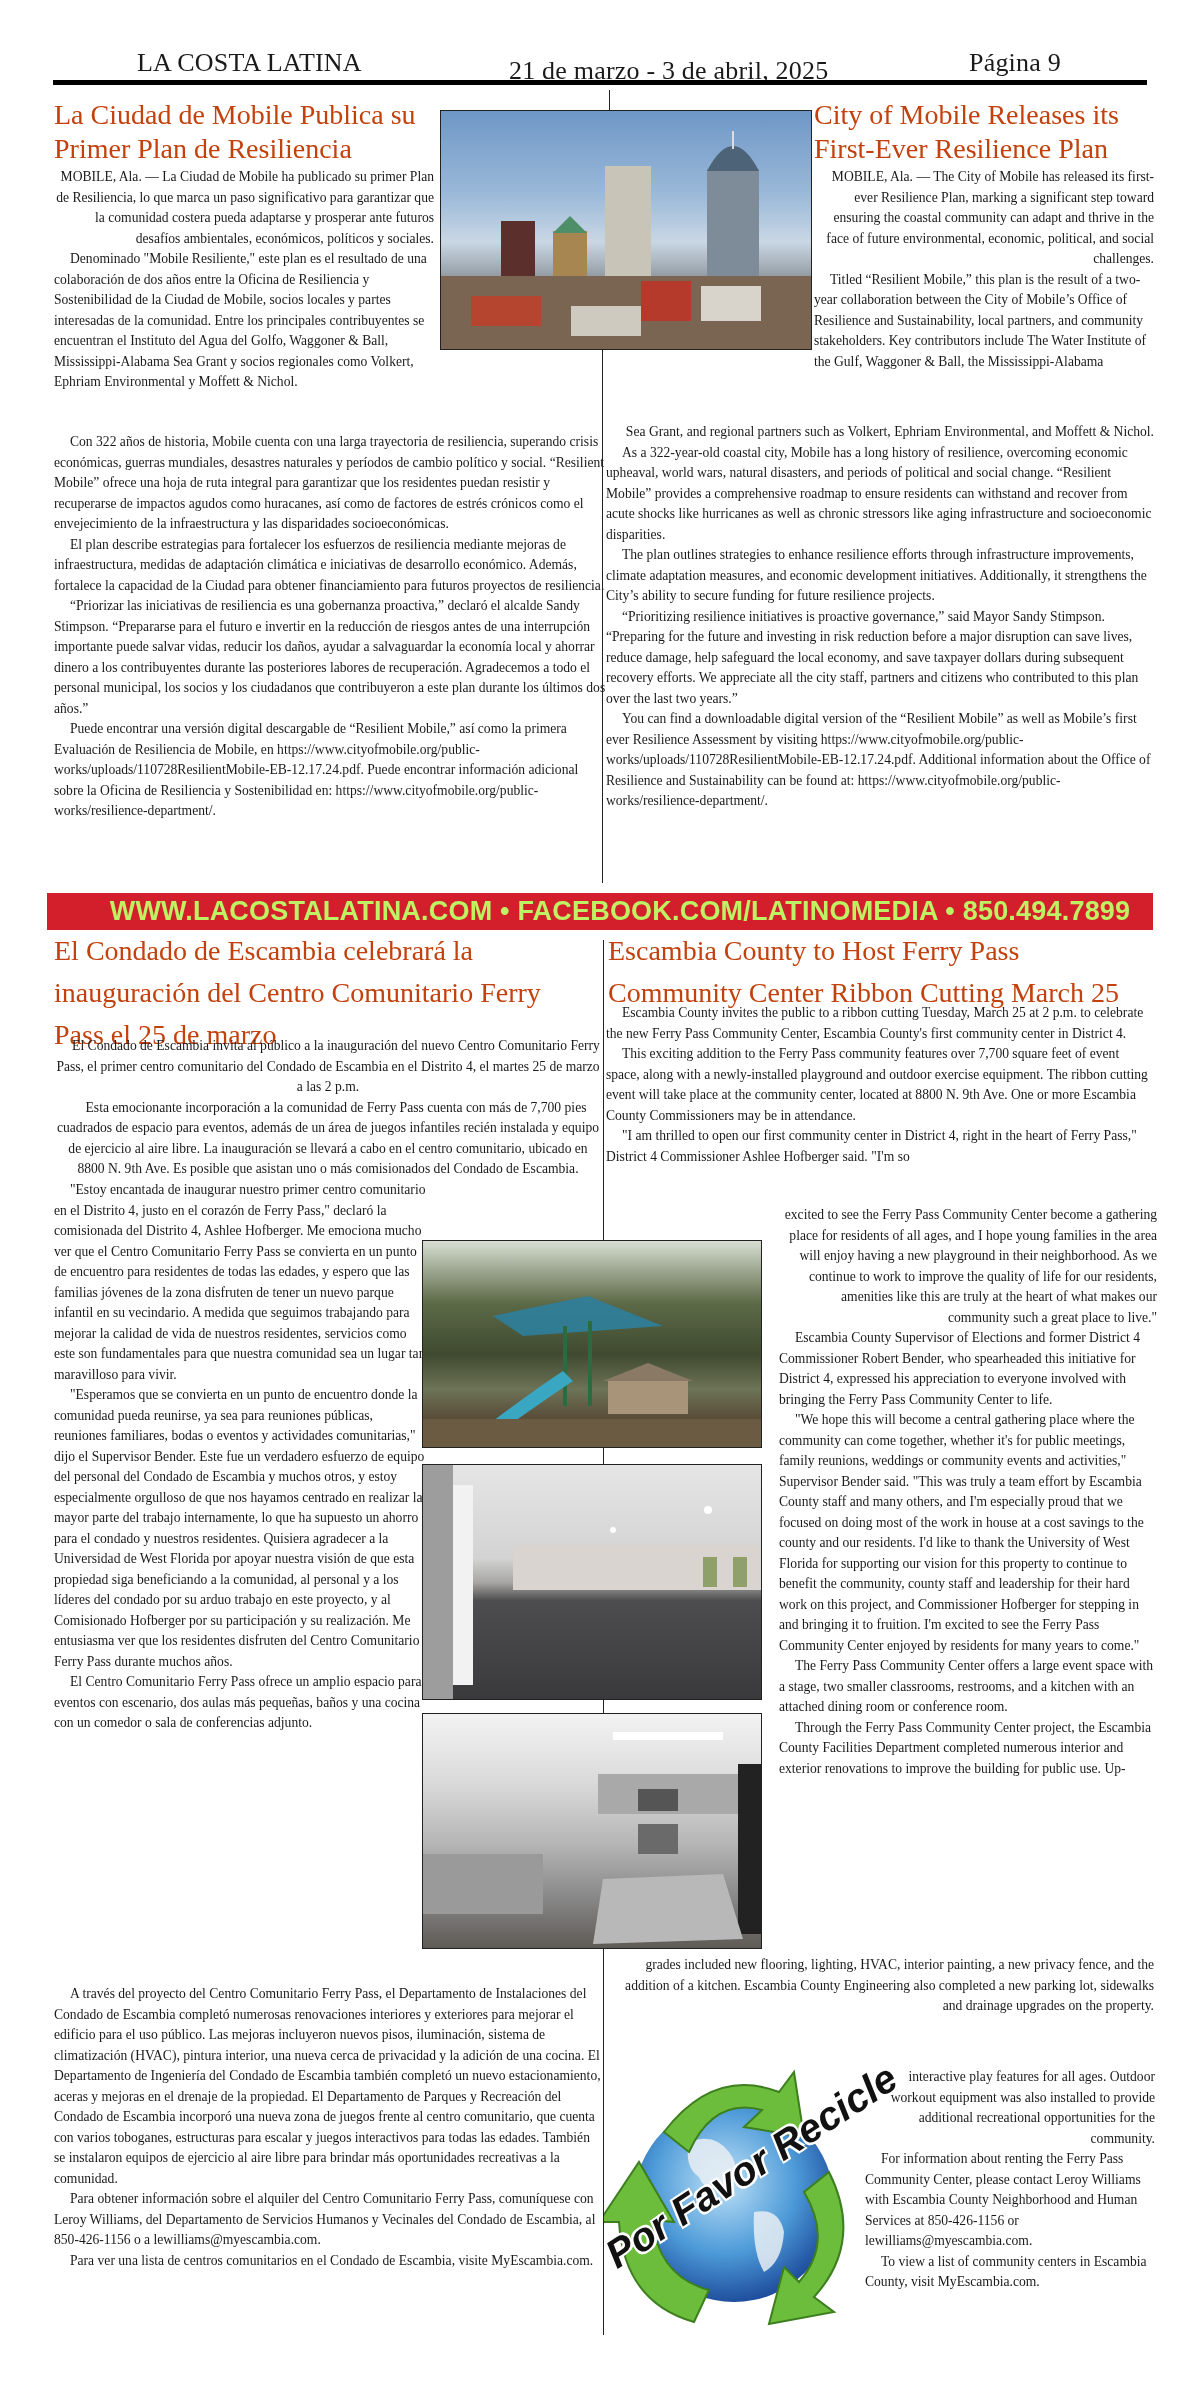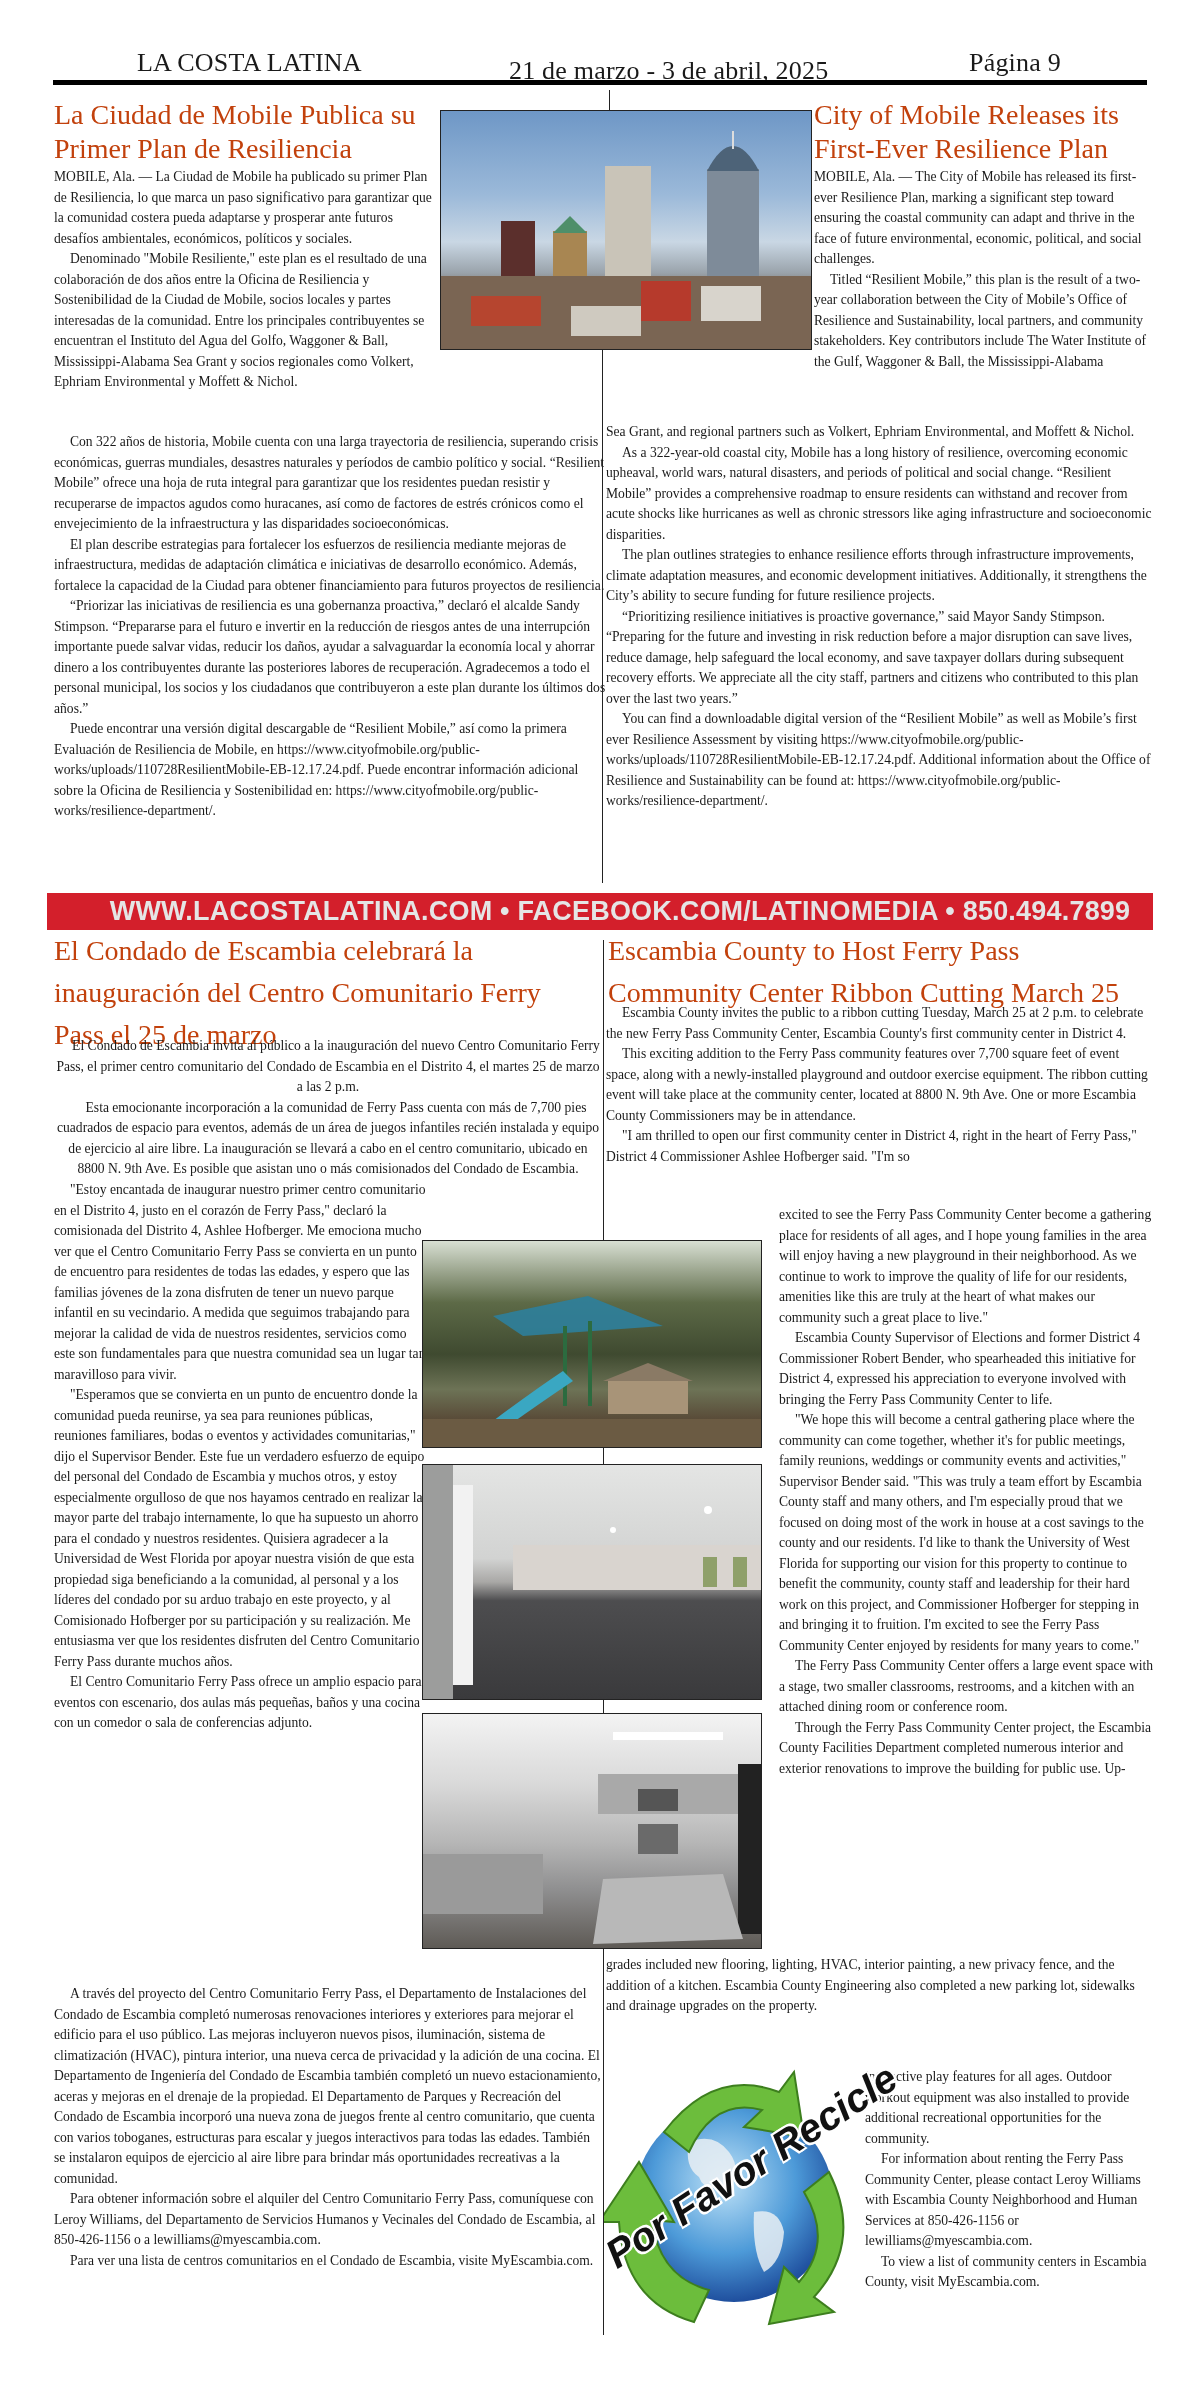--- a/index.html
+++ b/index.html
@@ -9,42 +9,42 @@
   .masthead { position: absolute; left: 53px; top: 48px; width: 1094px; height: 28px; display: flex; align-items: center; }
   .masthead span { font-size: 26px; letter-spacing: 0.2px; position: absolute; top: 0; }
   .mh-name { left: 84px; }
   .mh-date { left: 456px; margin-top: 8px; }
   .mh-page { left: 916px; }
   .mh-rule { position: absolute; left: 53px; top: 80px; width: 1094px; height: 5px; background: #000; }
 
   .headline { font-size: 28px; line-height: 34px; font-weight: normal; color: #c2410c; }
   .body-text { font-size: 13.6px; line-height: 20.5px; text-align: left; }
   .body-text p { text-indent: 16px; }
-  .body-text p.first { text-indent: 0; }
+  .body-text p.first { text-indent: 0; text-align: right; }
 
   
   #a1-head { position: absolute; left: 54px; top: 98px; width: 380px; }
   #a1-top { position: absolute; left: 54px; top: 167px; width: 380px; }
   #a1-bottom { position: absolute; left: 54px; top: 432px; width: 552px; }
 
   
   .photo { position: absolute; border: 1.5px solid #222; overflow: hidden; }
   #skyline { left: 440px; top: 110px; width: 372px; height: 240px;
     background: linear-gradient(180deg, #6e97c6 0%, #9bb9d9 35%, #c9d7e4 55%, #9aa3ab 68%, #6b5a4c 78%, #7d3026 86%, #544238 100%); }
   .cols-divider-top { position: absolute; left: 609px; top: 90px; width: 1px; height: 20px; background: #222; }
 
   
   #a2-head { position: absolute; left: 814px; top: 98px; width: 340px; }
   #a2-top { position: absolute; left: 814px; top: 167px; width: 340px; }
   #a2-bottom { position: absolute; left: 606px; top: 422px; width: 548px; }
   .vline-top { position: absolute; left: 602px; top: 350px; width: 1px; height: 533px; background: #222; }
 
   
   #banner { position: absolute; left: 47px; top: 893px; width: 1106px; height: 37px; background: #d31f2b;
-    color: #e5e5e5; font-family: "Liberation Sans", "DejaVu Sans", sans-serif; font-weight: bold; font-size: 27px;
+    color: #bef264; font-family: "Liberation Sans", "DejaVu Sans", sans-serif; font-weight: bold; font-size: 27px;
     display: flex; align-items: center; justify-content: center; letter-spacing: 0.2px; padding-left: 40px; }
 
   
   #a3-head { position: absolute; left: 54px; top: 930px; width: 540px; }
   #a3-head .headline { line-height: 42px; font-size: 28px; }
   #a3-top { position: absolute; left: 54px; top: 1036px; width: 548px; text-align: center; }
   #a3-mid { position: absolute; left: 54px; top: 1180px; width: 374px; }
   #a3-bottom { position: absolute; left: 54px; top: 1984px; width: 548px; }
   .vline-bottom { position: absolute; left: 603px; top: 940px; width: 1px; height: 1395px; background: #222; }
 

